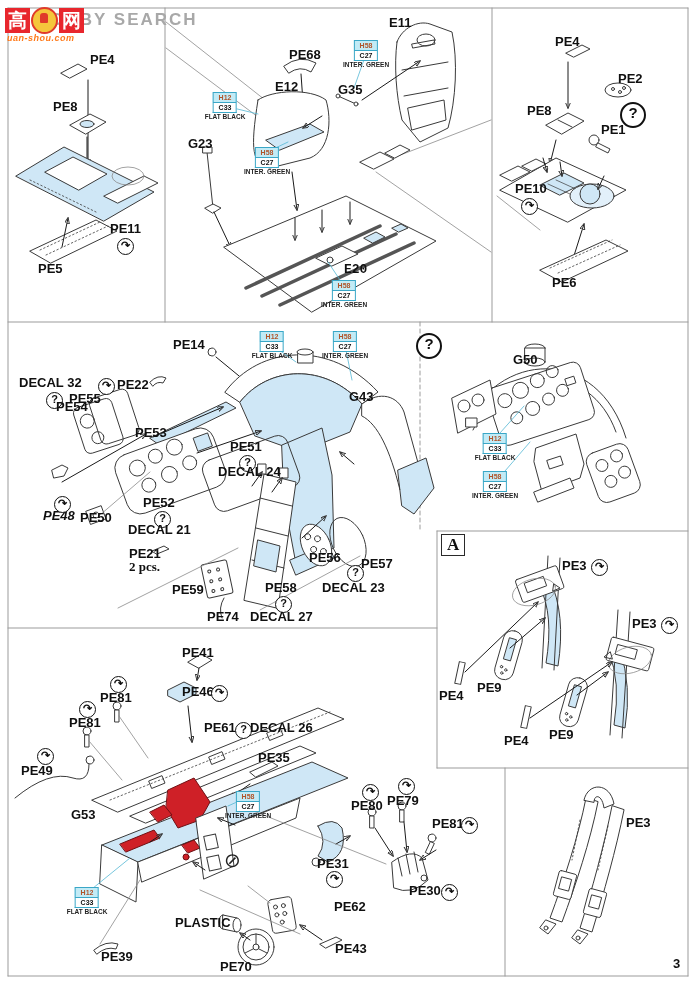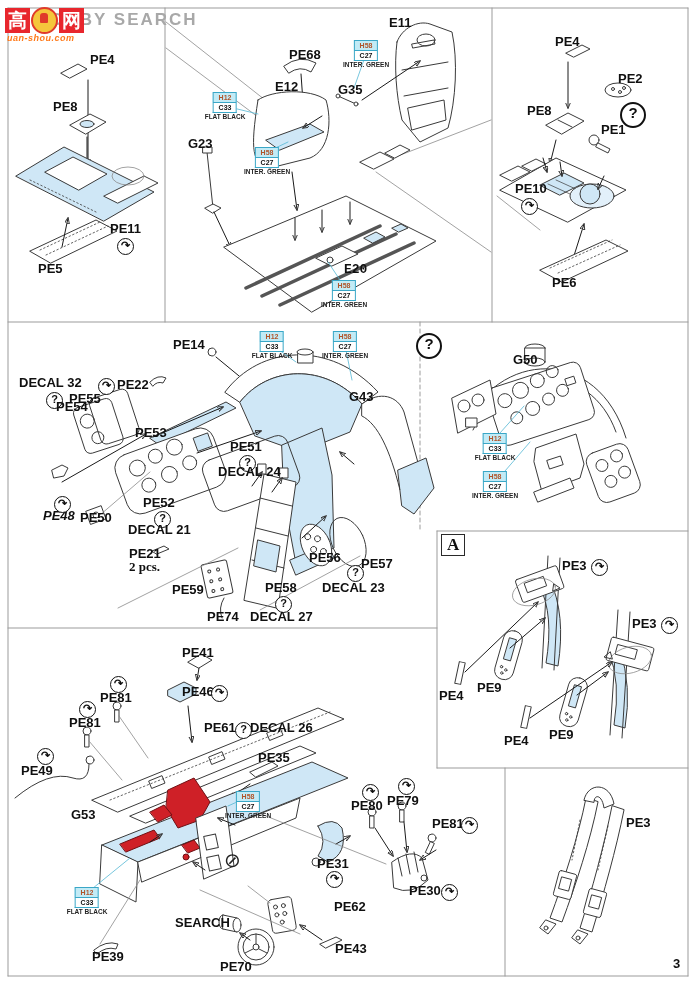--- a/index.html
+++ b/index.html
@@ -504,22 +504,22 @@
       <div class="lbl" style="left: 100px; top: 691px;">PE81</div>
       <div class="lbl ic sym-bend" style="left: 79px; top: 701px;">↷</div>
       <div class="lbl" style="left: 69px; top: 716px;">PE81</div>
       <div class="lbl" style="left: 204px; top: 721px;">PE61</div>
       <div class="lbl ic sym-question" style="left: 235px; top: 722px;">?</div>
       <div class="lbl" style="left: 250px; top: 721px;">DECAL 26</div>
       <div class="lbl" style="left: 258px; top: 751px;">PE35</div>
       <div class="lbl ic sym-bend" style="left: 37px; top: 748px;">↷</div>
       <div class="lbl" style="left: 21px; top: 764px;">PE49</div>
       <div class="lbl" style="left: 71px; top: 808px;">G53</div>
-      <div class="lbl" style="left: 175px; top: 916px;">SEARCH</div>
-      <div class="lbl" style="left: 92px; top: 950px;">PE39</div>
+      <div class="lbl" style="left: 175px; top: 916px;">PLASTIC</div>
+      <div class="lbl" style="left: 101px; top: 950px;">PE39</div>
       <div class="lbl" style="left: 220px; top: 960px;">PE70</div>
       <div class="lbl ic sym-bend" style="left: 362px; top: 784px;">↷</div>
       <div class="lbl" style="left: 351px; top: 799px;">PE80</div>
       <div class="lbl ic sym-bend" style="left: 398px; top: 778px;">↷</div>
       <div class="lbl" style="left: 387px; top: 794px;">PE79</div>
       <div class="lbl" style="left: 432px; top: 817px;">PE81</div>
       <div class="lbl ic sym-bend" style="left: 461px; top: 817px;">↷</div>
       <div class="lbl" style="left: 317px; top: 857px;">PE31</div>
       <div class="lbl ic sym-bend" style="left: 326px; top: 871px;">↷</div>
       <div class="lbl" style="left: 409px; top: 884px;">PE30</div>

